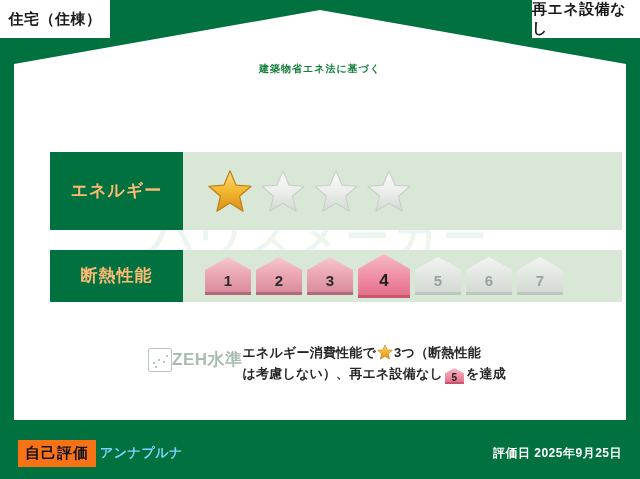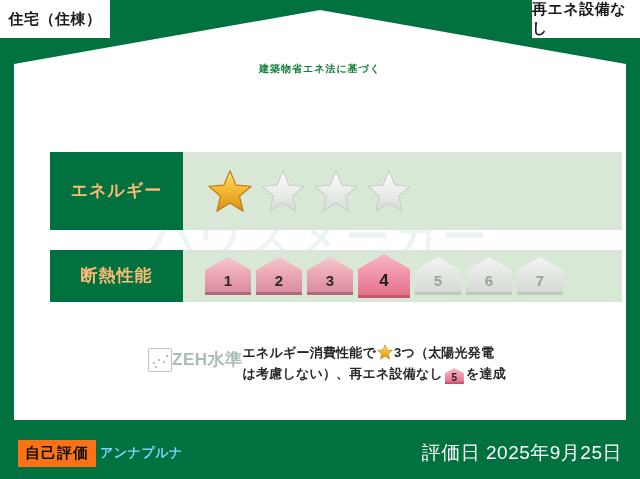--- a/index.html
+++ b/index.html
@@ -270,22 +270,22 @@
   .eval-name {
     color: #7dd3fc;
     font-size: 13px;
     font-weight: 700;
     margin-left: 4px;
     letter-spacing: .5px;
   }
   .eval-date {
     margin-left: auto;
     color: #ffffff;
-    font-size: 19px;
-    font-weight: 400;
+    font-size: 12px;
+    font-weight: 700;
     letter-spacing: .5px;
   }
 </style>
 </head>
 <body>
 
 <div class="label-card">
 
   <div class="corner-tag left">住宅（住棟）</div>
   <div class="corner-tag right">再エネ設備なし</div>
@@ -354,21 +354,21 @@
             <i></i>
             <i></i>
             <i></i>
             <i></i>
         </span>
         <span class="zeh-text">ZEH水準</span>
       </div>
       <div class="desc">
         <span>エネルギー消費性能で</span><svg class="inline-star" viewBox="0 0 50 48">
             <polygon points="25,2 31.5,17.5 48,18.8 35.4,29.7 39.3,46 25,37.2 10.7,46 14.6,29.7 2,18.8 18.5,17.5" fill="url(#gold)" stroke="#c07d13" stroke-width="2" stroke-linejoin="round"></polygon>
-          </svg><span>3つ（太陽光発電</span><br>
+          </svg><span>3つ（断熱性能</span><br>
         <span>は考慮しない）、再エネ設備なし</span><span class="inline-grade">5</span><span>を達成</span>
       </div>
     </div>
 
   </div>
 
   <div class="footer">
     <span class="eval-badge">自己評価</span>
     <span class="eval-name">アンナプルナ</span>
     <span class="eval-date">評価日 2025年9月25日</span>

